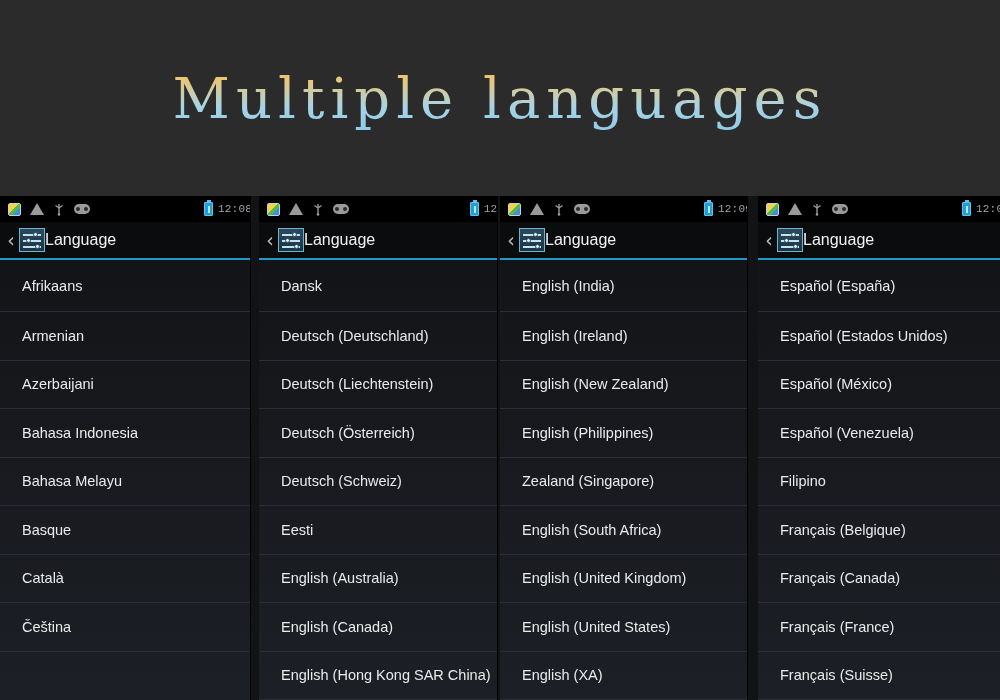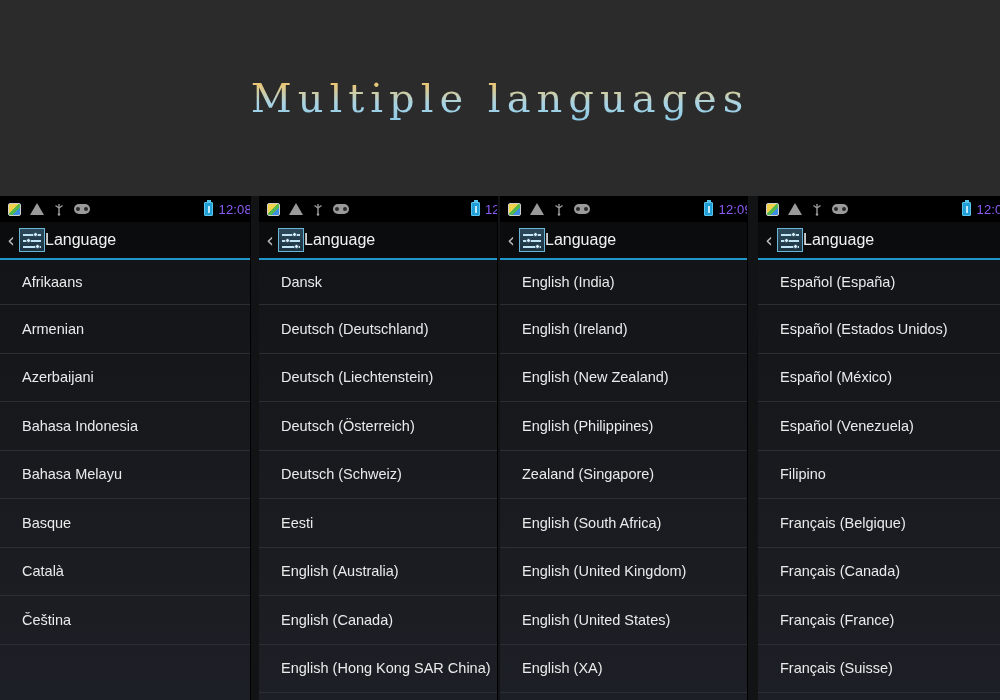--- a/index.html
+++ b/index.html
@@ -11,21 +11,21 @@
   }
   .stage { position: relative; width: 1000px; height: 700px; background: #2b2b2b; }
 
   
   .title-area {
     position: absolute; left: 0; top: 0; width: 1000px; height: 196px;
     display: flex; align-items: center; justify-content: center;
   }
   .title {
     font-family: "DejaVu Serif", serif;
-    font-size: 40px;
+    font-size: 56px;
     letter-spacing: 6px;
     font-weight: 400;
     white-space: nowrap;
     background-image: linear-gradient(to bottom, #f0bd62 0%, #e8c77a 22%, #a8d3e4 62%, #8ecbe6 100%);
     -webkit-background-clip: text;
     background-clip: text;
     color: transparent;
     -webkit-text-fill-color: transparent;
   }
 
@@ -100,21 +100,21 @@
     background: #1f9fd6; border: 1px solid #5bc4ec; position: relative;
   }
   .ic-batt:before {
     content: ""; position: absolute; left: 2px; top: -3px;
     width: 4px; height: 2px; background: #5bc4ec;
   }
   .ic-batt:after {
     content: ""; position: absolute; left: 3px; top: 3px;
     width: 2px; height: 7px; background: #bfe8fa;
   }
-  .clock { color: #8b5cf6; font-size: 13px; letter-spacing: 0.2px; }
+  .clock { color: #a3a3a3; font-size: 11px; letter-spacing: 0.2px; font-family: Liberation Mono, monospace; }
 
   
   .actionbar {
     position: relative;
     height: 38px;
     background: #0b0c0d;
     display: flex; align-items: center;
     padding-left: 4px;
     border-bottom: 2px solid #2196c9;
   }
@@ -153,21 +153,21 @@
   }
   .row {
     height: 48.5px;
     display: flex; align-items: center;
     padding-left: 22px;
     border-bottom: 1px solid #2b2e34;
     color: #eaeaea;
     font-size: 14.5px;
     white-space: nowrap;
   }
-  .row:first-child { height: 45px; }
+  .row:first-child { height: 52px; }
 </style>
 </head>
 <body>
 
 <div class="stage">
 
   <div class="title-area">
     <div class="title">Multiple languages</div>
   </div>
 

